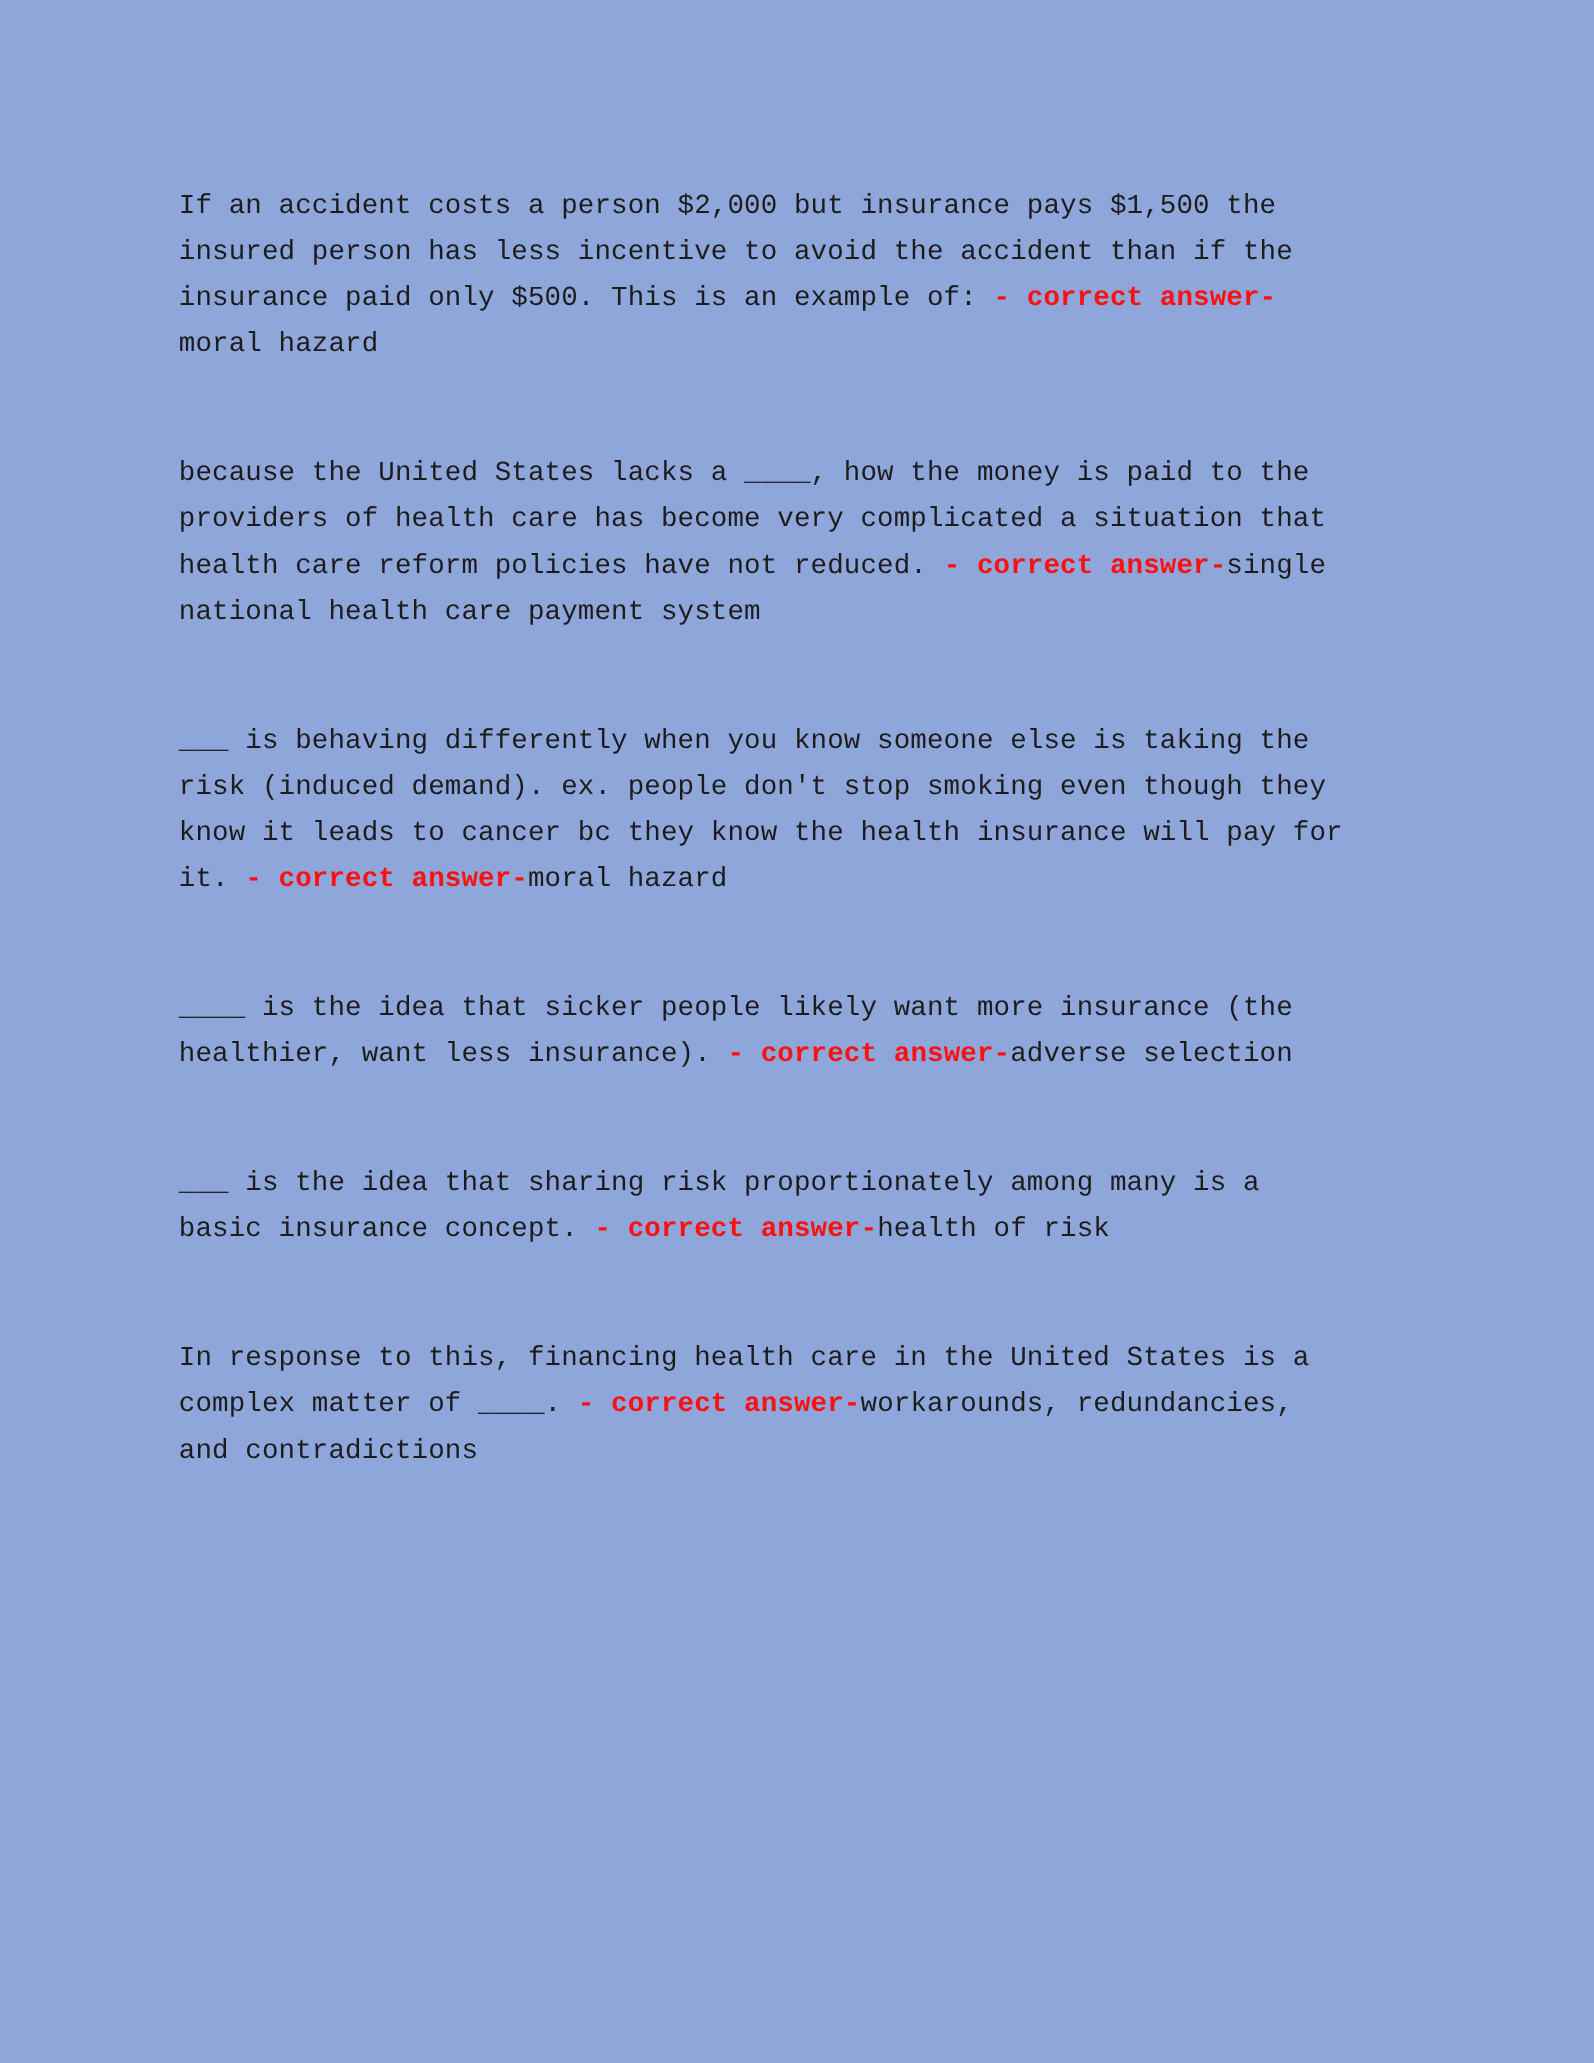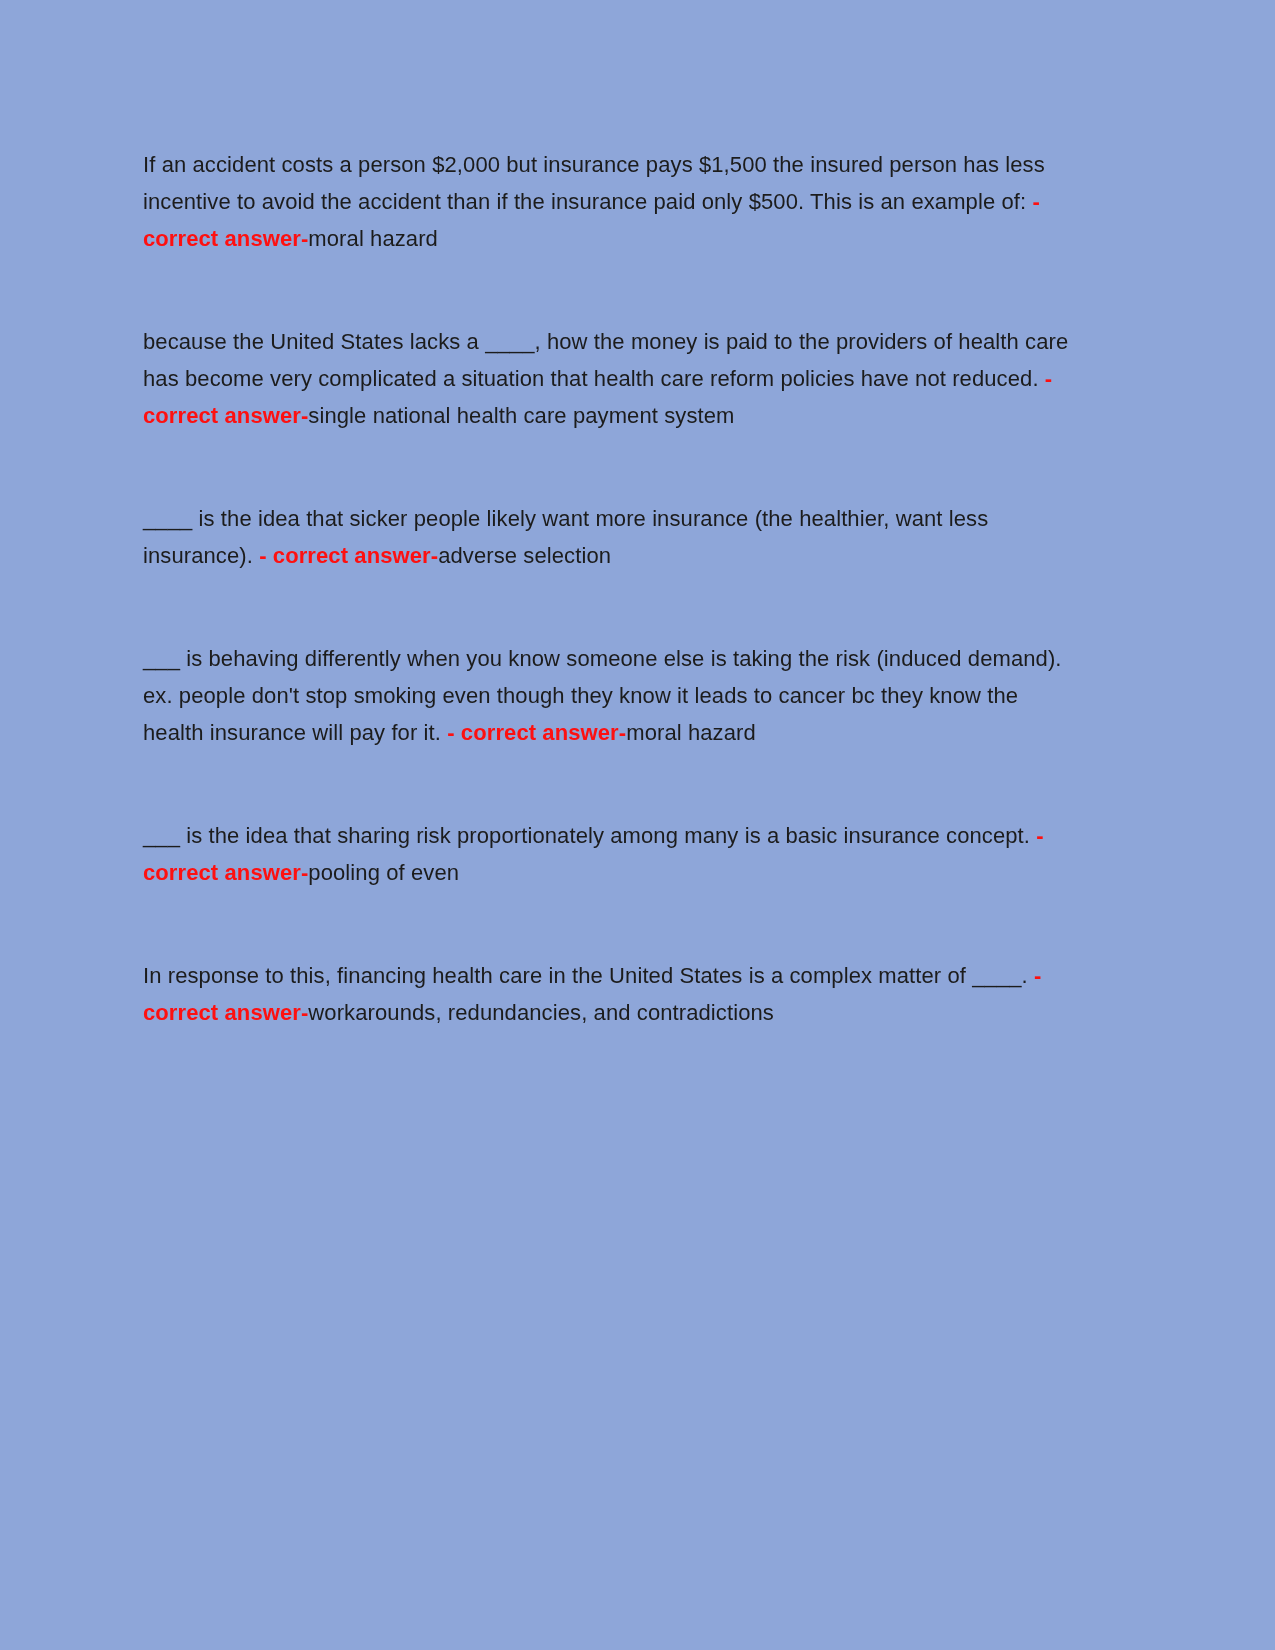--- a/index.html
+++ b/index.html
@@ -6,21 +6,21 @@
     margin: 0;
     padding: 0;
     background: #8ea6d9;
   }
   .page {
     width: 1275px;
     height: 1650px;
     background: #8ea6d9;
     box-sizing: border-box;
     padding: 146px 140px 0 143px;
-    font-family: Liberation Sans, sans-serif;
+    font-family: Liberation Mono, monospace;
     overflow: hidden;
   }
   .qa-list {
     max-width: 940px;
   }
   .qa-item {
     margin: 0 0 66px 0;
     font-size: 22px;
     line-height: 37px;
     color: #1c1c1c;
@@ -43,28 +43,28 @@
     <span class="qa-question">If an accident costs a person $2,000 but insurance pays $1,500 the insured person has less incentive to avoid the accident than if the insurance paid only $500. This is an example of: </span><span class="qa-marker">- correct answer-</span><span class="qa-answer">moral hazard</span>
   </p>
 
   <p class="qa-item">
     <span class="qa-question">because the United States lacks a ____, how the money is paid to the providers of health care has become very complicated a situation that health care reform policies have not reduced. </span><span class="qa-marker">- correct answer-</span><span class="qa-answer">single national health care payment system</span>
   </p>
 
 
 
   <p class="qa-item">
+    <span class="qa-question">___ is behaving differently when you know someone else is taking the risk (induced demand). ex. people don't stop smoking even though they know it leads to cancer bc they know the health insurance will pay for it. </span><span class="qa-marker">- correct answer-</span><span class="qa-answer">moral hazard</span>
+  </p>
+
+  <p class="qa-item">
     <span class="qa-question">____ is the idea that sicker people likely want more insurance (the healthier, want less insurance). </span><span class="qa-marker">- correct answer-</span><span class="qa-answer">adverse selection</span>
   </p>
 
   <p class="qa-item">
-    <span class="qa-question">___ is behaving differently when you know someone else is taking the risk (induced demand). ex. people don't stop smoking even though they know it leads to cancer bc they know the health insurance will pay for it. </span><span class="qa-marker">- correct answer-</span><span class="qa-answer">moral hazard</span>
-  </p>
-
-  <p class="qa-item">
-    <span class="qa-question">___ is the idea that sharing risk proportionately among many is a basic insurance concept. </span><span class="qa-marker">- correct answer-</span><span class="qa-answer">pooling of even</span>
+    <span class="qa-question">___ is the idea that sharing risk proportionately among many is a basic insurance concept. </span><span class="qa-marker">- correct answer-</span><span class="qa-answer">health of risk</span>
   </p>
 
   <p class="qa-item">
     <span class="qa-question">In response to this, financing health care in the United States is a complex matter of ____. </span><span class="qa-marker">- correct answer-</span><span class="qa-answer">workarounds, redundancies, and contradictions</span>
   </p>
 </div>
 </div>
 
 </body></html>

